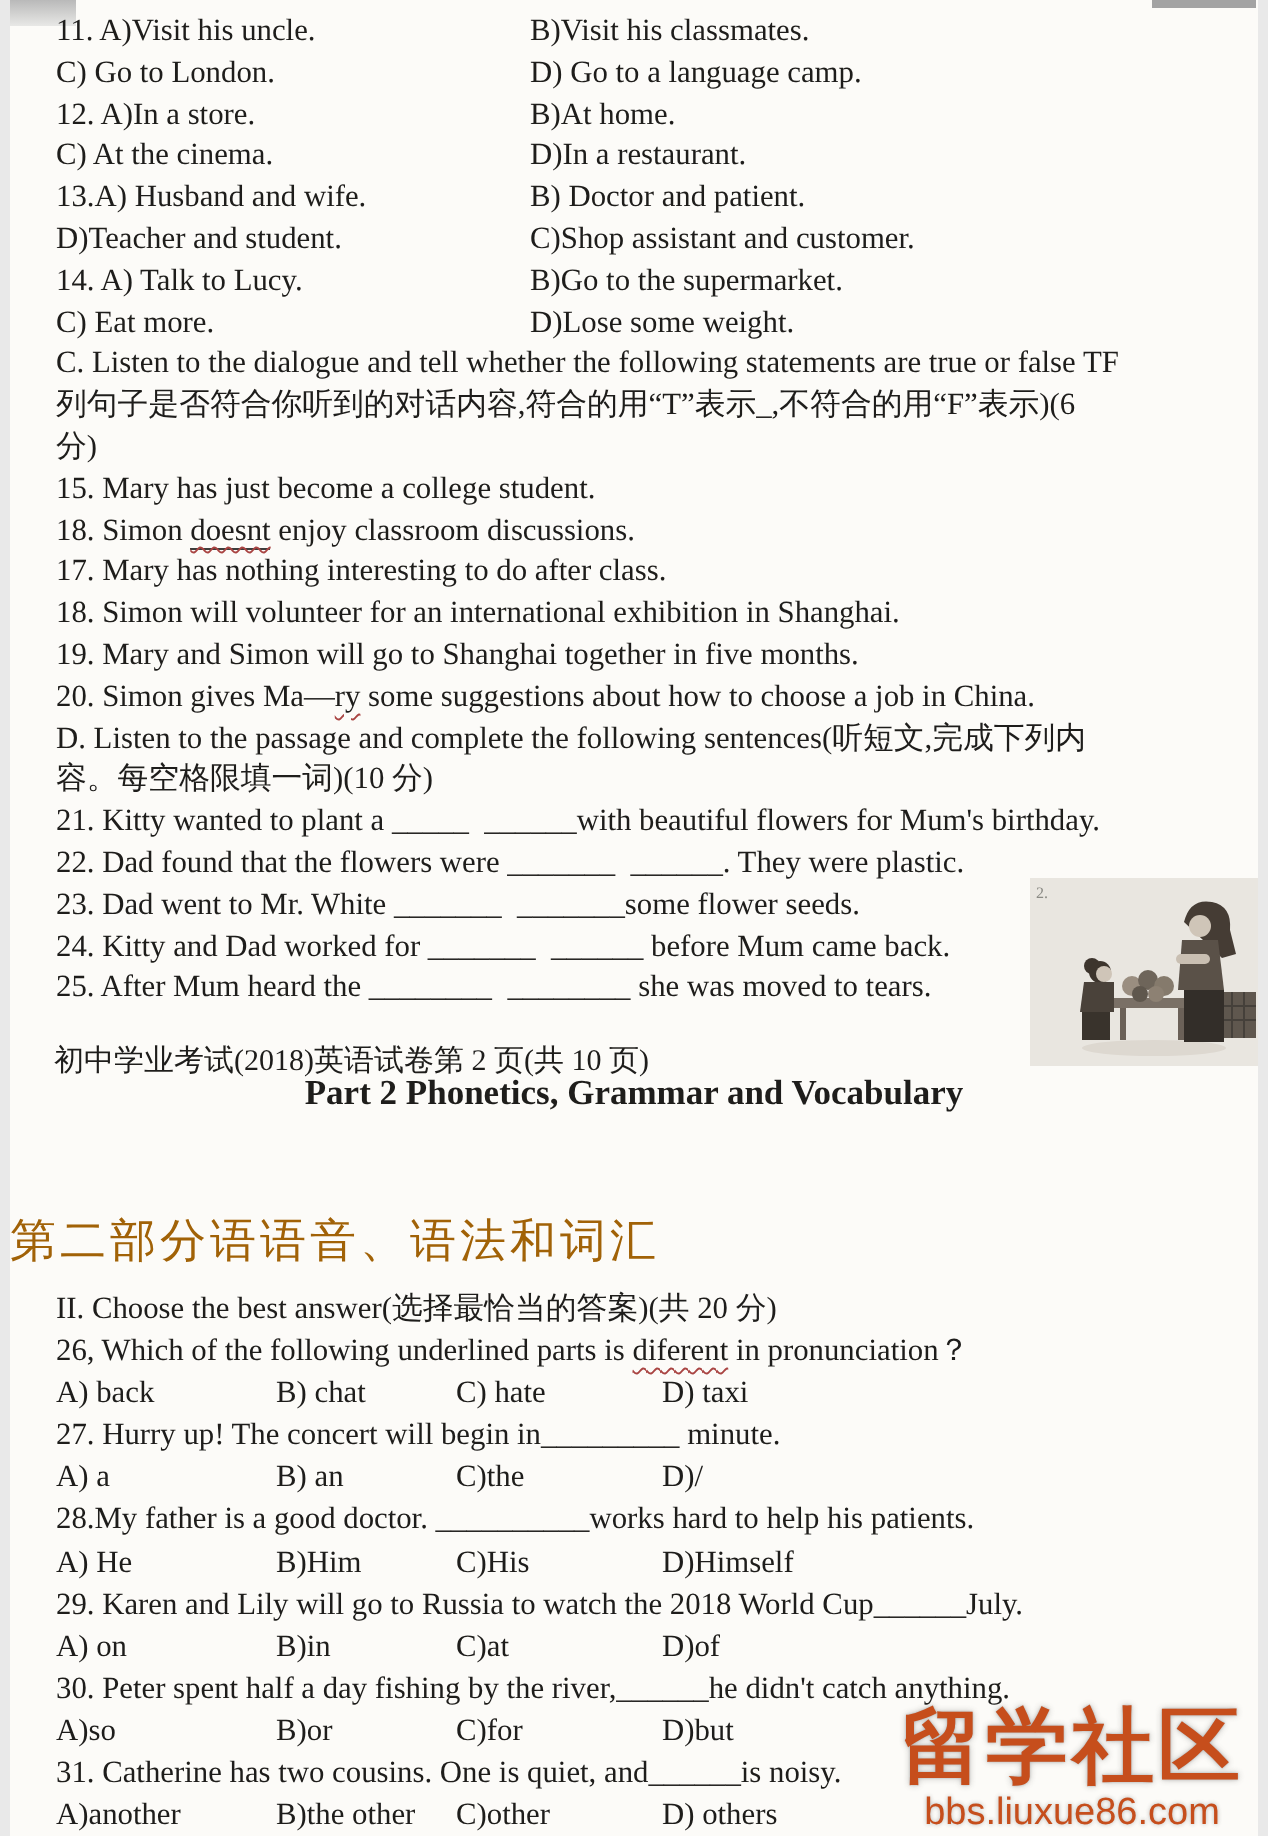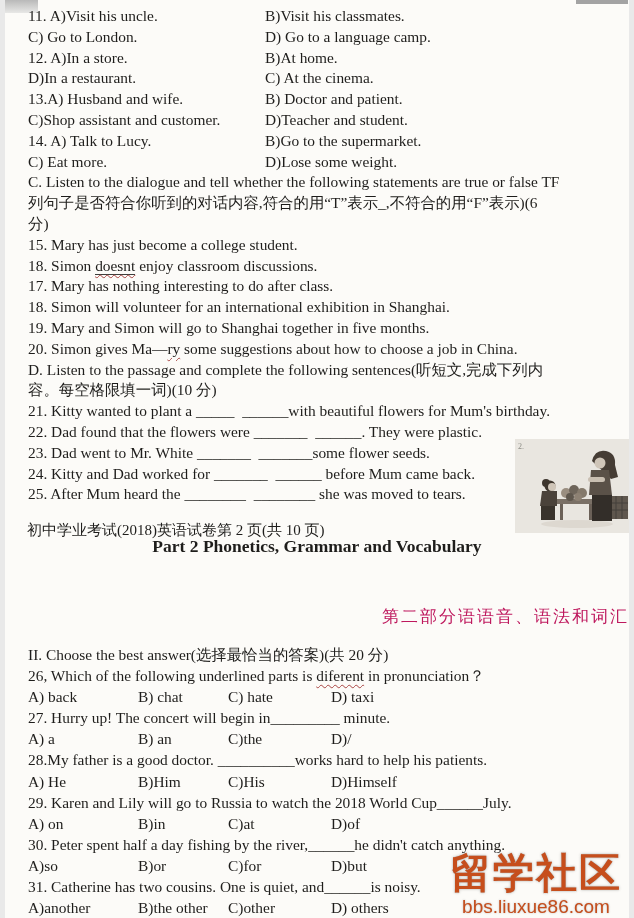--- a/index.html
+++ b/index.html
@@ -13,21 +13,21 @@
   .artifact{position:absolute;}
   .artifact.tl{left:0;top:0;width:33px;height:13px;background:linear-gradient(180deg,#b9b9b9,#e8e8e6);}
   .artifact.tr{left:571px;top:0;width:52px;height:4px;background:#a3a3a3;}
   .top{position:absolute;top:6px;left:23px;right:2px;line-height:20.8px;}
   .pair{display:grid;grid-template-columns:237px 1fr;}
   .ln{display:block;}
   .wavy{text-decoration-line:underline;text-decoration-style:wavy;text-decoration-color:#a94442;text-decoration-thickness:1px;text-underline-offset:3px;text-align:center;}
   .wavy.solid{border-bottom:1px solid #3d3d3b;}
   .footer{position:absolute;top:521px;left:22px;font-size:15px;}
   .h-en{position:absolute;top:536px;left:0;width:100%;text-align:center;font-weight:bold;font-size:17.5px;}
-  .h-zh{position:absolute;top:605px;left:0;width:100%;text-align:right;font-size:17px;color:#be185d;letter-spacing:2px;}
+  .h-zh{position:absolute;top:605px;left:0;width:100%;text-align:left;font-size:23px;color:#a16207;letter-spacing:2px;}
   .bottom{position:absolute;top:644px;left:23px;right:16px;line-height:21.1px;}
   .opts{display:grid;grid-template-columns:110px 90px 103px 1fr;}
   .illus{position:absolute;left:510px;top:439px;width:124px;height:94px;}
   .wm{
     position:absolute;right:0;bottom:0;width:186px;text-align:center;
     color:#c2410c;opacity:.93;font-family:"Liberation Sans","DejaVu Sans",sans-serif;
     pointer-events:none;
   }
   .wm1{font-size:41px;font-weight:bold;line-height:44px;letter-spacing:2px;
        text-shadow:0 0 3px rgba(135,135,135,.6),0 0 1px rgba(120,120,120,.5);}
@@ -50,30 +50,30 @@
     </div>
     <div class="pair">
       <span data-bind="listening.pairs.1.a">C) Go to London.</span>
       <span data-bind="listening.pairs.1.b">D) Go to a language camp.</span>
     </div>
     <div class="pair">
       <span data-bind="listening.pairs.2.a">12. A)In a store.</span>
       <span data-bind="listening.pairs.2.b">B)At home.</span>
     </div>
     <div class="pair">
+      <span data-bind="listening.pairs.3.a">C) At the cinema.</span>
       <span data-bind="listening.pairs.3.b">D)In a restaurant.</span>
-      <span data-bind="listening.pairs.3.a">C) At the cinema.</span>
     </div>
     <div class="pair">
       <span data-bind="listening.pairs.4.a">13.A) Husband and wife.</span>
       <span data-bind="listening.pairs.4.b">B) Doctor and patient.</span>
     </div>
     <div class="pair">
+      <span data-bind="listening.pairs.5.b">D)Teacher and student.</span>
       <span data-bind="listening.pairs.5.a">C)Shop assistant and customer.</span>
-      <span data-bind="listening.pairs.5.b">D)Teacher and student.</span>
     </div>
     <div class="pair">
       <span data-bind="listening.pairs.6.a">14. A) Talk to Lucy.</span>
       <span data-bind="listening.pairs.6.b">B)Go to the supermarket.</span>
     </div>
     <div class="pair">
       <span data-bind="listening.pairs.7.a">C) Eat more.</span>
       <span data-bind="listening.pairs.7.b">D)Lose some weight.</span>
     </div>
 

